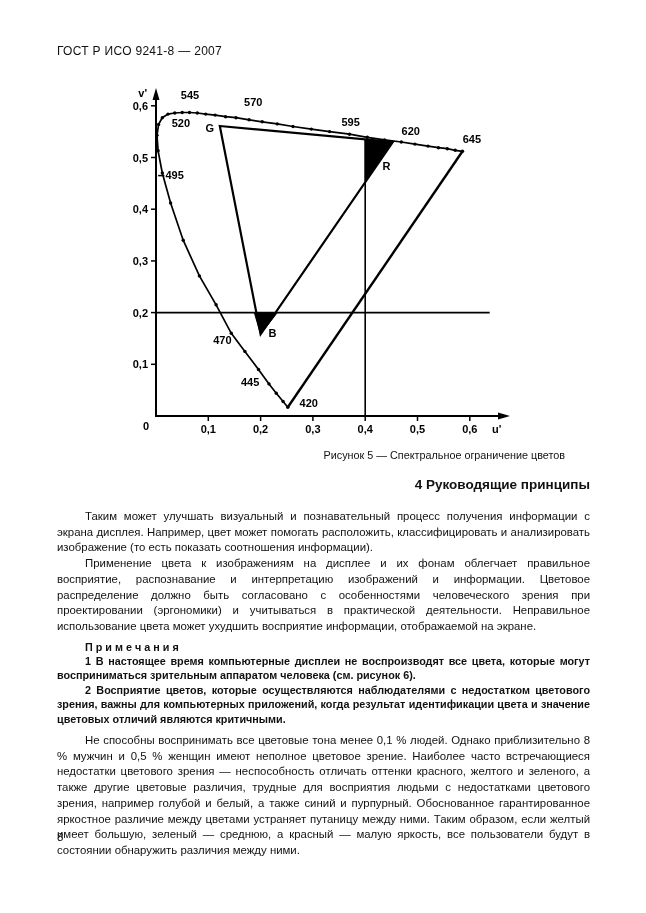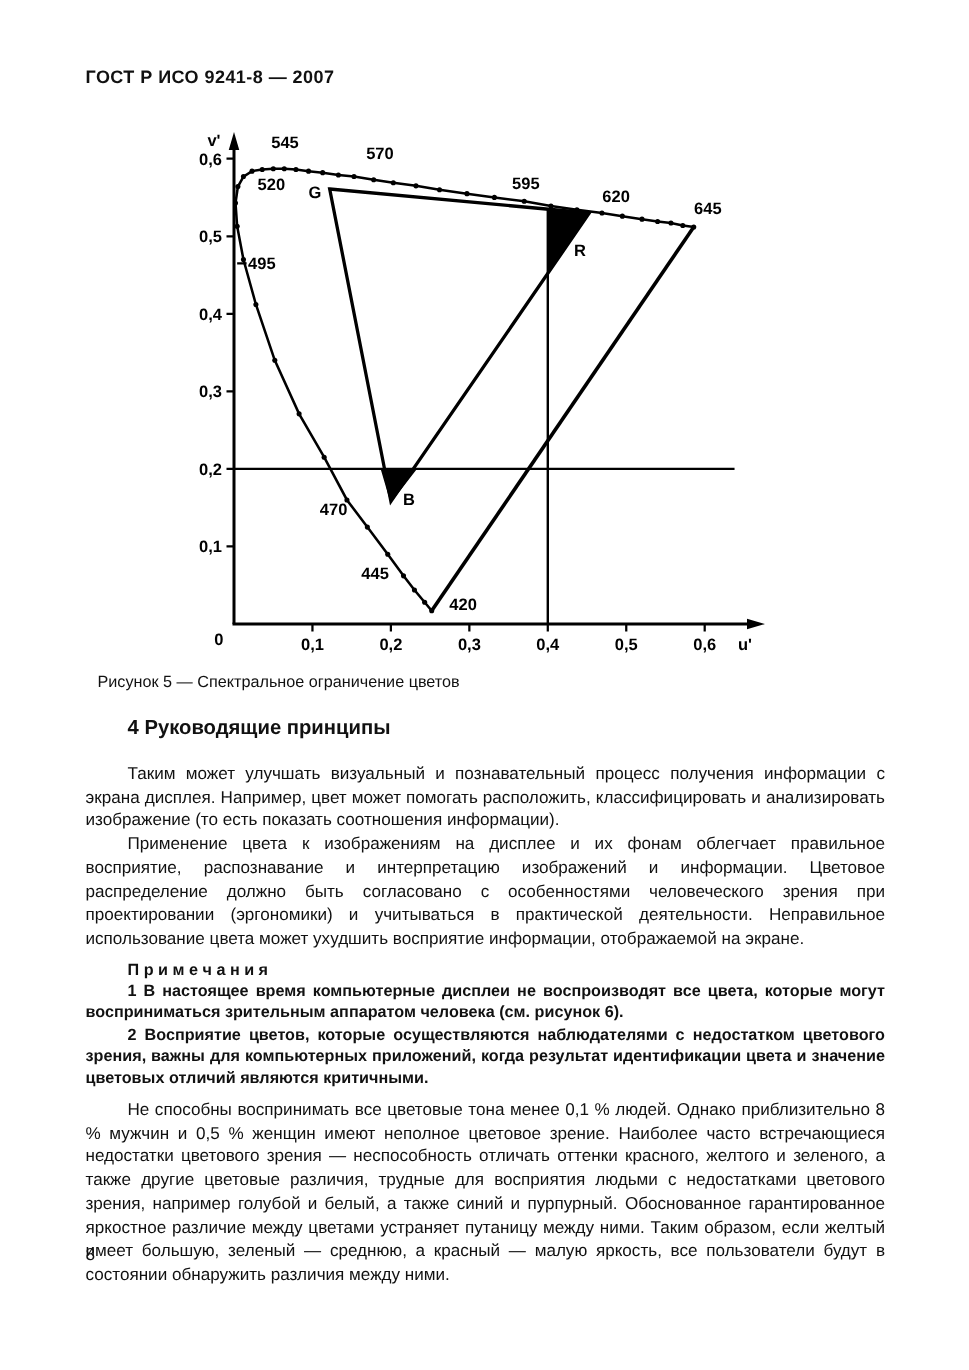--- a/index.html
+++ b/index.html
@@ -6,33 +6,34 @@
   body{
     width:646px;height:913px;
     font-family:"Liberation Sans",sans-serif;
     color:#111;
     position:relative;
     overflow:hidden;
   }
   .page{position:absolute;inset:0;background:#fff;}
   .doc-header{
     position:absolute;left:57px;top:44px;
-    font-size:12px;font-weight:bold;letter-spacing:.3px;
+    font-size:12px;font-weight:normal;letter-spacing:.3px;
     white-space:nowrap;
   }
   .figure-block{position:absolute;left:73px;top:84px;width:500px;}
   .figure-block svg{display:block;}
   .figure-caption{
     width:500px;margin-left:-8px;margin-top:7px;
-    text-align:left;font-size:10.8px;color:#111;
+    text-align:right;font-size:10.8px;color:#111;
   }
   .text-block{position:absolute;left:57px;top:477px;width:533px;}
   .section-heading{
     font-size:13.5px;font-weight:bold;margin:0 0 0 28px;
     padding:0 0 17px 0;
+    text-align:right;
   }
   p.body{
     font-size:11.4px;line-height:15.7px;text-align:justify;
     text-indent:28px;margin:0;
   }
   .notes{margin-top:5px;margin-bottom:7px;font-weight:bold;}
   p.note-head{
     font-size:10.8px;line-height:14.4px;margin:0;text-indent:28px;
     white-space:nowrap;
   }

